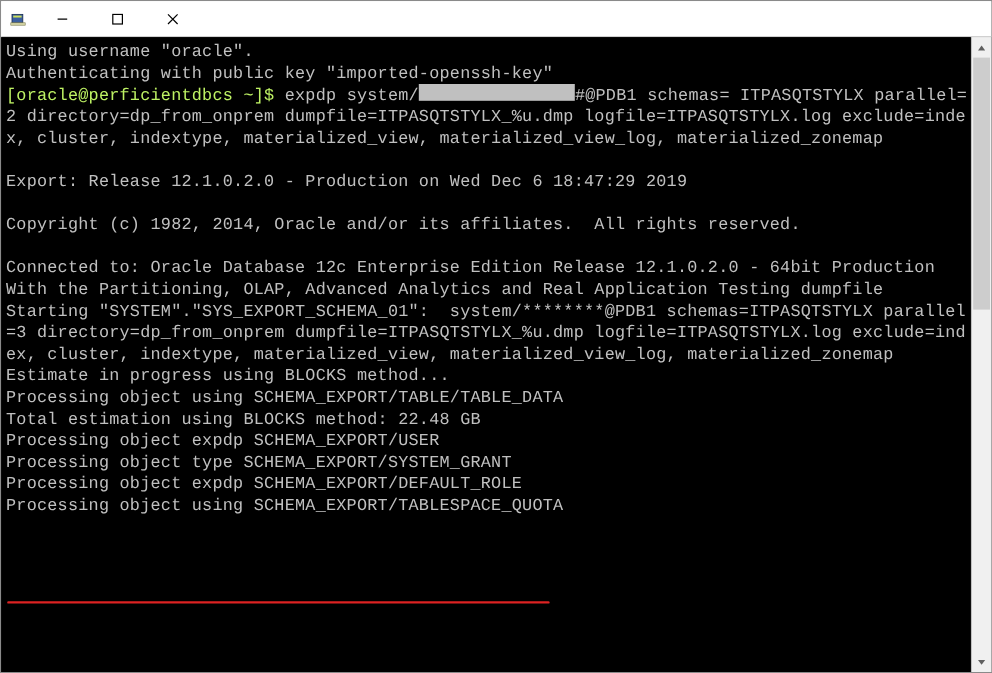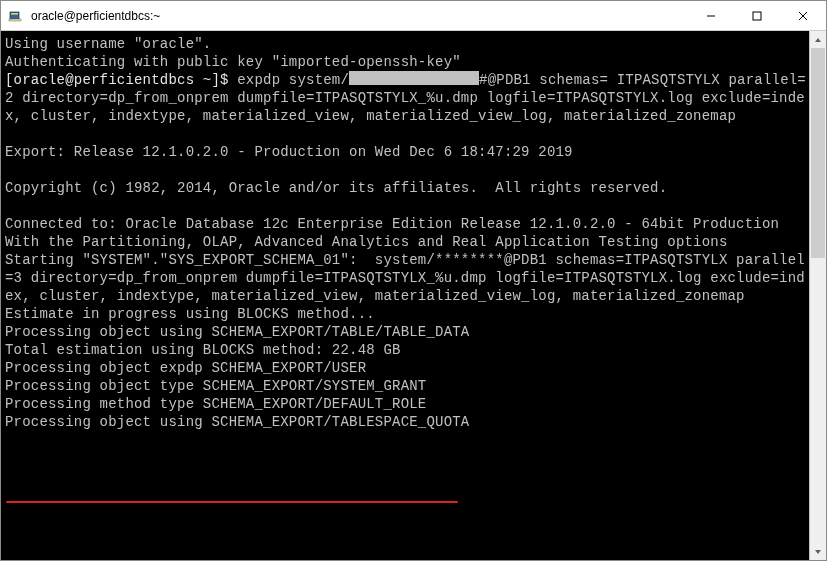--- a/index.html
+++ b/index.html
@@ -95,41 +95,40 @@
     }
     .mask {
       display: inline-block;
       width: 130px;
       height: 14px;
       background: #c0c0c0;
       vertical-align: middle;
       position: relative;
       top: -2px;
     }
-    .prompt { color: #e5e5e5; }
+    .prompt { color: #bef264; }
     .underline-red {
       position: absolute;
       height: 2px;
       background: #d22;
       border-radius: 2px;
     }
   </style>
 </head>
 <body>
 
 <div class="window">
   <div class="titlebar">
     <div class="icon-box">
       <svg width="14" height="14" viewBox="0 0 14 14">
         <rect x="2" y="3" width="9" height="7" fill="#3b5f9f" stroke="#1a2e55" stroke-width="0.7"></rect>
         <rect x="3" y="4" width="7" height="1.6" fill="#cde05a"></rect>
         <rect x="1" y="10" width="12" height="2" fill="#d8d8a8" stroke="#7a7a4a" stroke-width="0.5"></rect>
       </svg>
     </div>
-    <div class="title-text">oracle@perficientdbcs:~</div>
     <div class="winbtn">
       <svg width="10" height="10" viewBox="0 0 10 10">
           <line x1="1" y1="5" x2="9" y2="5" stroke="#000" stroke-width="1"></line>
         </svg>
     </div>
     <div class="winbtn">
       <svg width="10" height="10" viewBox="0 0 10 10">
           <rect x="1" y="1" width="8" height="8" fill="none" stroke="#000" stroke-width="1"></rect>
         </svg>
     </div>
@@ -144,28 +143,28 @@
   <div class="terminal-wrap">
     <div class="terminal"><span>Using username "oracle".</span>
 <span>Authenticating with public key "imported-openssh-key"</span>
 <span class="prompt">[oracle@perficientdbcs ~]$ </span><span>expdp system/</span><span class="mask"></span><span>#@PDB1 schemas= ITPASQTSTYLX parallel=2 directory=dp_from_onprem dumpfile=ITPASQTSTYLX_%u.dmp logfile=ITPASQTSTYLX.log exclude=index, cluster, indextype, materialized_view, materialized_view_log, materialized_zonemap</span>
 <span></span>
 <span>Export: Release 12.1.0.2.0 - Production on Wed Dec 6 18:47:29 2019</span>
 <span></span>
 <span>Copyright (c) 1982, 2014, Oracle and/or its affiliates.  All rights reserved.</span>
 <span></span>
 <span>Connected to: Oracle Database 12c Enterprise Edition Release 12.1.0.2.0 - 64bit Production</span>
-<span>With the Partitioning, OLAP, Advanced Analytics and Real Application Testing options</span>
+<span>With the Partitioning, OLAP, Advanced Analytics and Real Application Testing dumpfile</span>
 <span>Starting "SYSTEM"."SYS_EXPORT_SCHEMA_01":  system/********@PDB1 schemas=ITPASQTSTYLX parallel=3 directory=dp_from_onprem dumpfile=ITPASQTSTYLX_%u.dmp logfile=ITPASQTSTYLX.log exclude=index, cluster, indextype, materialized_view, materialized_view_log, materialized_zonemap</span>
 <span>Estimate in progress using BLOCKS method...</span>
 <span>Processing object using SCHEMA_EXPORT/TABLE/TABLE_DATA</span>
 <span>Total estimation using BLOCKS method: 22.48 GB</span>
 <span>Processing object expdp SCHEMA_EXPORT/USER</span>
 <span>Processing object type SCHEMA_EXPORT/SYSTEM_GRANT</span>
-<span>Processing method type SCHEMA_EXPORT/DEFAULT_ROLE</span>
+<span>Processing object expdp SCHEMA_EXPORT/DEFAULT_ROLE</span>
 <span>Processing object using SCHEMA_EXPORT/TABLESPACE_QUOTA</span><div id="redline" class="underline-red" style="left: 5px; top: 470px; width: 452px;"></div></div>
 
     <div class="scrollbar">
       <div class="sb-btn">
         <svg width="8" height="8" viewBox="0 0 8 8">
             <polygon points="4,2 7,6 1,6" fill="#606060"></polygon>
           </svg>
       </div>
       <div class="sb-track">
         <div class="sb-thumb"></div>

